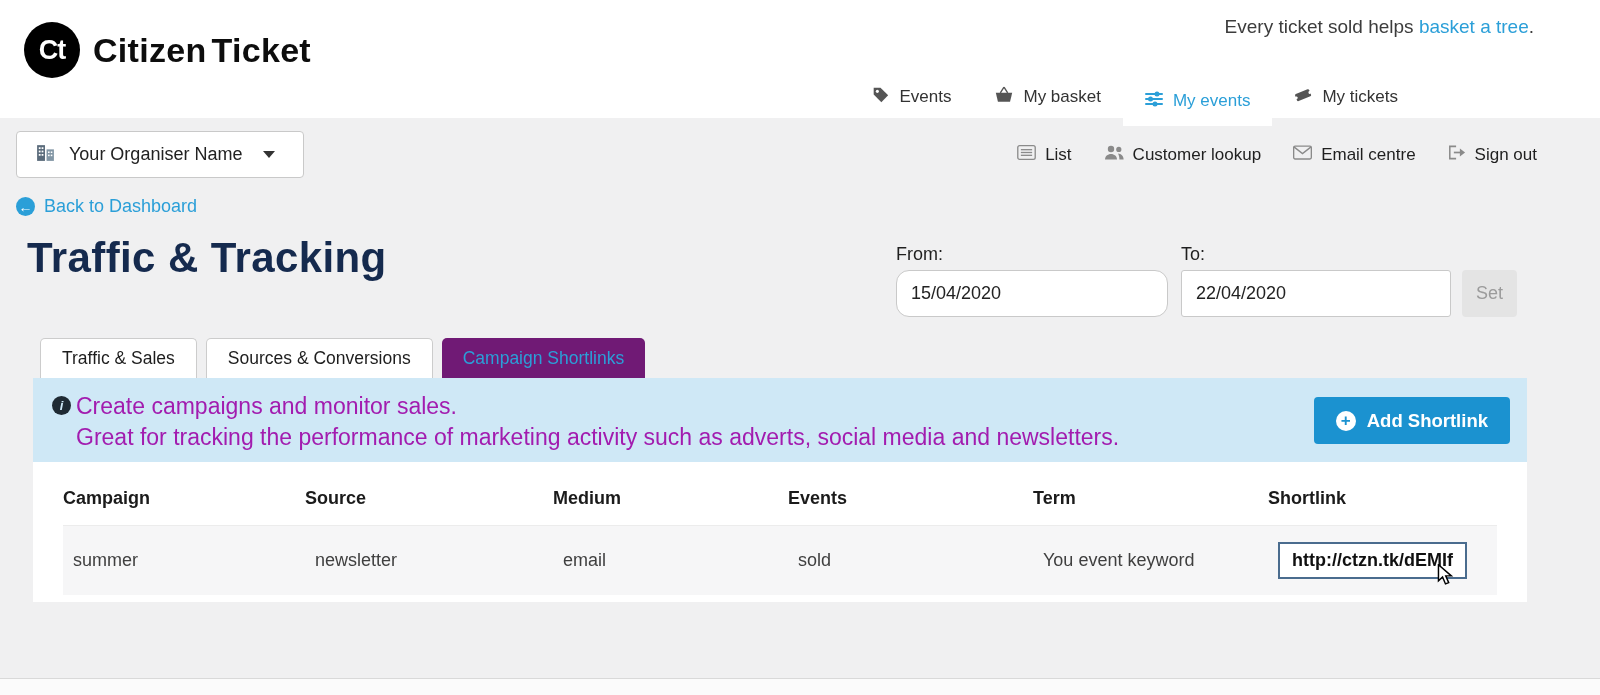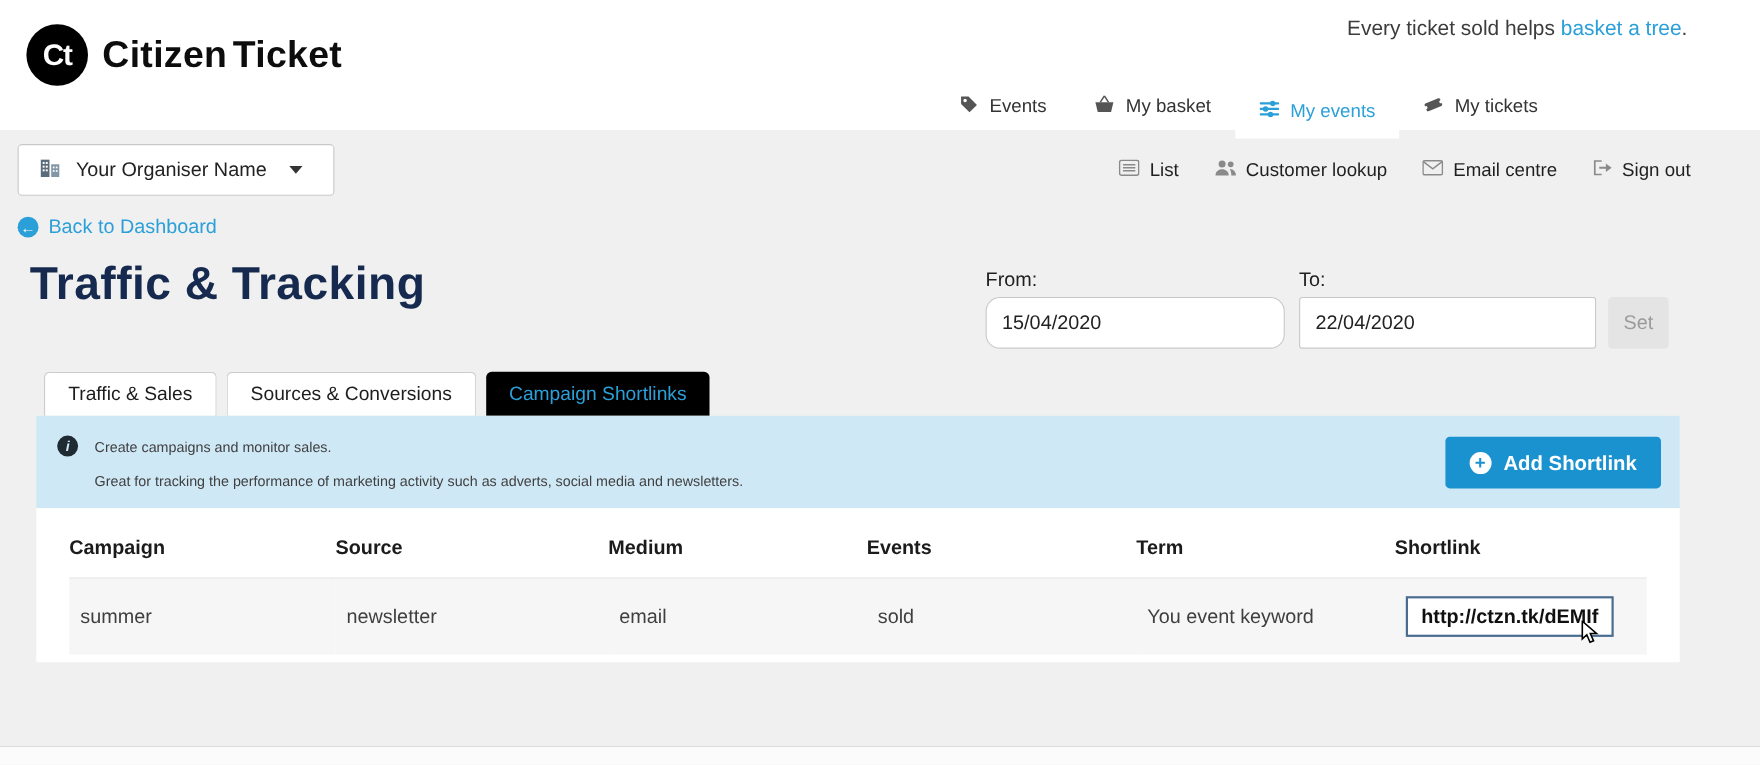--- a/index.html
+++ b/index.html
@@ -77,32 +77,32 @@
     background:#e4e4e4; border:none; border-radius:4px; color:#9b9b9b;
     font-size:18px; font-family:inherit; cursor:pointer;
   }
 
   .tabs { position:absolute; left:40px; top:220px; display:flex; gap:9px; align-items:center; }
   .tab {
     height:40px; display:flex; align-items:center; padding:0 21px; font-size:17.5px;
     background:#fff; border:1px solid #cccccc; border-bottom:none; border-radius:5px 5px 0 0;
     color:#1d1d1d; cursor:pointer; white-space:nowrap;
   }
-  .tab.active { background:#000000; border:none; color:#2b9fd8; }
+  .tab.active { background:#701a75; border:none; color:#2b9fd8; }
 
   .info-banner {
     position:absolute; left:33px; right:73px; top:260px; height:84px;
     background:#cfe8f6; display:flex; align-items:flex-start; padding:13px 17px 0 19px;
   }
   .info-icon {
     width:19px; height:19px; border-radius:50%; background:#1f2a33; color:#cfe8f6;
     font-size:13px; font-weight:bold; font-style:italic;
     display:flex; align-items:center; justify-content:center; margin-top:5px; flex:none;
   }
-  .banner-text { font-size:13px; color:#404040; line-height:31px; margin-left:15px; }
+  .banner-text { font-size:23px; color:#a21caf; line-height:31px; margin-left:5px; }
   .add-btn {
     margin-left:auto; align-self:flex-start; margin-top:6px; height:47px;
     background:#1b92d0; color:#fff; border:none; border-radius:4px;
     font-size:18.5px; font-weight:bold; display:flex; align-items:center; gap:11px;
     padding:0 22px; font-family:inherit; cursor:pointer; white-space:nowrap;
   }
   .plus-circle {
     width:20px; height:20px; border-radius:50%; background:#fff; color:#1b92d0;
     font-size:17px; font-weight:bold; display:flex; align-items:center; justify-content:center; line-height:1;
   }

